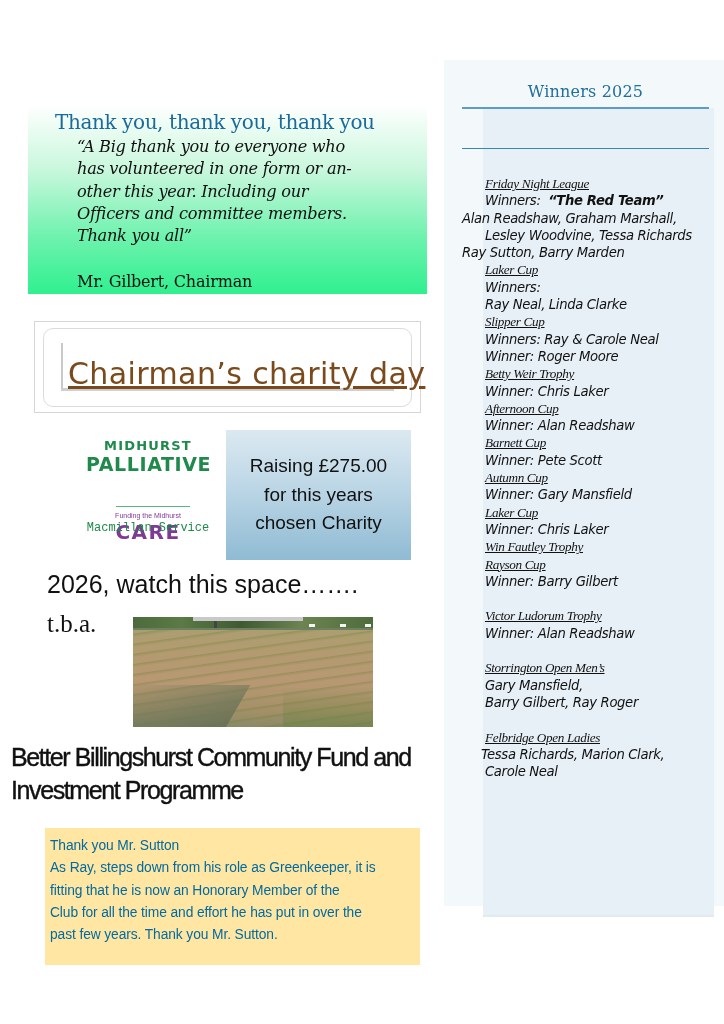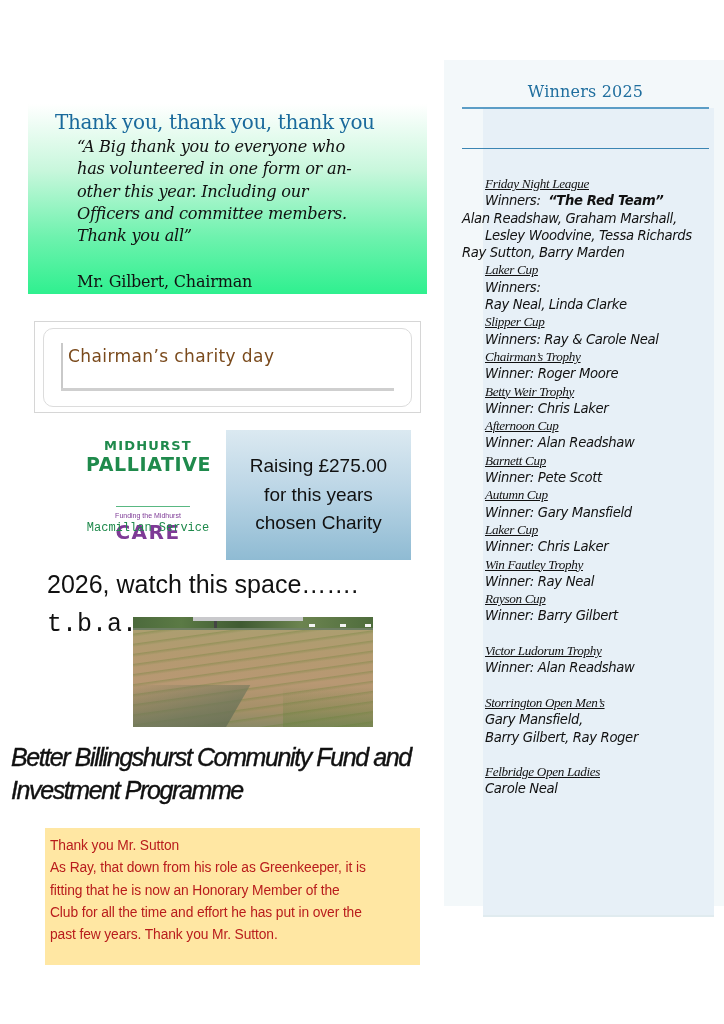--- a/index.html
+++ b/index.html
@@ -72,23 +72,23 @@
       position: absolute; left: 43px; top: 328px; width: 369px; height: 79px;
       border: 1px solid #dcdcdc; border-radius: 10px; background: #fff;
     }
     .charity-vline {
       position: absolute; left: 61px; top: 343px; width: 2px; height: 48px; background: #c9c9c9;
     }
     .charity-hline {
       position: absolute; left: 61px; top: 388px; width: 333px; height: 3px; background: #cfcfcf;
     }
     .charity-title {
-      position: absolute; left: 68px; top: 346px;
-      font-family: "DejaVu Sans", sans-serif; font-size: 17px; color: #7a4a1c;
-      letter-spacing: 0.4px; white-space: nowrap; font-weight: normal;
+      position: absolute; left: 68px; top: 356px;
+      font-family: "DejaVu Sans", sans-serif; font-size: 30px; color: #7a4a1c;
+      letter-spacing: 0.4px; white-space: nowrap; font-weight: normal; text-decoration: underline;
     }
 
     
     .logo { position: absolute; left: 86px; top: 438px; width: 124px; height: 96px; }
     .logo .l1 {
       position: absolute; left: 14px; top: 0; width: 96px; text-align: center;
       font-family: "DejaVu Sans", sans-serif; font-weight: bold; font-size: 13px;
       color: #1f8a4c; letter-spacing: 1.2px;
     }
     .logo .l2 {
@@ -124,21 +124,21 @@
       color: #111; white-space: nowrap;
     }
 
     
     .watch-line {
       position: absolute; left: 47px; top: 570px;
       font-family: "Liberation Sans", sans-serif; font-size: 25px; color: #111; white-space: nowrap;
     }
     .tba {
       position: absolute; left: 47px; top: 610px;
-      font-family: Liberation Mono, monospace; font-size: 25px; color: #111; white-space: nowrap;
+      font-family: Liberation Serif, serif; font-size: 25px; color: #111; white-space: nowrap;
     }
 
     
     .green-photo {
       position: absolute; left: 133px; top: 617px; width: 240px; height: 110px; overflow: hidden;
       background:
         repeating-linear-gradient(172deg, rgba(120,140,60,0.0) 0px, rgba(120,140,60,0.0) 6px, rgba(105,130,55,0.35) 7px, rgba(105,130,55,0.0) 10px),
         linear-gradient(to bottom, #a8a070 0%, #b49a70 35%, #b89873 60%, #a49068 85%, #8a8a66 100%);
     }
     .green-photo .hedge {
@@ -166,31 +166,31 @@
     .green-photo .bag {
       position: absolute; top: 7px; width: 6px; height: 3px; background: #f4f4f4;
     }
 
     
     .bb-heading {
       position: absolute; left: 11px; top: 741px; width: 440px;
       font-family: "Liberation Sans", sans-serif; font-size: 25px; line-height: 33px;
       color: #111; letter-spacing: -1.4px; font-weight: normal;
     }
-    .bb-heading .ln { white-space: nowrap; font-style: italic; -webkit-text-stroke: 0.4px #111; }
+    .bb-heading .ln { white-space: nowrap; -webkit-text-stroke: 0.4px #111; }
 
     
     .sutton-box {
       position: absolute; left: 45px; top: 828px; width: 375px; height: 137px;
       background: #ffe7a3;
       padding: 7px 0 0 5px;
     }
     .sutton-box .ln {
       font-family: "Liberation Sans", sans-serif; font-size: 13.8px; line-height: 22.3px;
-      color: #b91c1c; white-space: nowrap; letter-spacing: -0.1px;
+      color: #0369a1; white-space: nowrap; letter-spacing: -0.1px;
     }
   </style>
 </head>
 <body>
 
 <div class="sidebar-outer"></div>
 <div class="sidebar-inner"></div>
 <div class="winners-title">Winners 2025</div>
 <div class="rule r1"></div>
 <div class="rule r2"></div>
@@ -201,48 +201,47 @@
   <div class="ln">Alan Readshaw,  Graham Marshall,</div>
   <div class="ln ind">Lesley Woodvine, Tessa Richards</div>
   <div class="ln">Ray Sutton, Barry Marden</div>
 
   <div class="ln ind u">Laker Cup</div>
   <div class="ln ind">Winners:</div>
   <div class="ln ind">Ray Neal,  Linda Clarke</div>
 
   <div class="ln ind u">Slipper Cup</div>
   <div class="ln ind">Winners: Ray &amp; Carole Neal</div>
-  <div class="ln ind u">Chairman’s  Trophy</div>
   <div class="ln ind">Winner: Roger Moore</div>
   <div class="ln ind u">Betty Weir Trophy</div>
   <div class="ln ind">Winner: Chris Laker</div>
   <div class="ln ind u">Afternoon Cup</div>
   <div class="ln ind">Winner: Alan Readshaw</div>
   <div class="ln ind u">Barnett Cup</div>
   <div class="ln ind">Winner: Pete Scott</div>
   <div class="ln ind u">Autumn Cup</div>
   <div class="ln ind">Winner: Gary Mansfield</div>
   <div class="ln ind u">Laker Cup</div>
   <div class="ln ind">Winner: Chris Laker</div>
   <div class="ln ind u">Win Fautley Trophy</div>
-  <div class="ln ind">Winner: Ray Neal</div>
   <div class="ln ind u">Rayson Cup</div>
   <div class="ln ind">Winner: Barry Gilbert</div>
 
   <div class="gap"></div>
   <div class="ln ind u">Victor Ludorum Trophy</div>
   <div class="ln ind">Winner: Alan Readshaw</div>
 
   <div class="gap"></div>
   <div class="ln ind u">Storrington Open Men’s</div>
   <div class="ln ind">Gary Mansfield,</div>
   <div class="ln ind">Barry Gilbert, Ray Roger</div>
 
   <div class="gap"></div>
   <div class="ln ind u">Felbridge Open Ladies</div>
+  <div class="ln ind2">Tessa Richards, Marion Clark,</div>
   <div class="ln ind">Carole Neal</div>
 </div>
 
 <div class="thanks-box"></div>
 <div class="thanks-title">Thank you, thank you, thank you</div>
 <div class="thanks-quote">
   <div class="ln">“A Big thank you to everyone who</div>
   <div class="ln">has volunteered in one form or an-</div>
   <div class="ln">other this year. Including our</div>
   <div class="ln">Officers and committee members.</div>
@@ -286,17 +285,17 @@
   <div class="bag" style="left:232px;"></div>
 </div>
 
 <div class="bb-heading">
   <div class="ln">Better Billingshurst Community Fund and</div>
   <div class="ln">Investment Programme</div>
 </div>
 
 <div class="sutton-box">
   <div class="ln">Thank you Mr. Sutton</div>
-  <div class="ln">As Ray, that down from his role as Greenkeeper, it is</div>
+  <div class="ln">As Ray, steps down from his role as Greenkeeper, it is</div>
   <div class="ln">fitting that he is now an Honorary Member of the</div>
   <div class="ln">Club for all the time and effort he has put in over the</div>
   <div class="ln">past few years. Thank you Mr. Sutton.</div>
 </div>
 
 </body></html>

